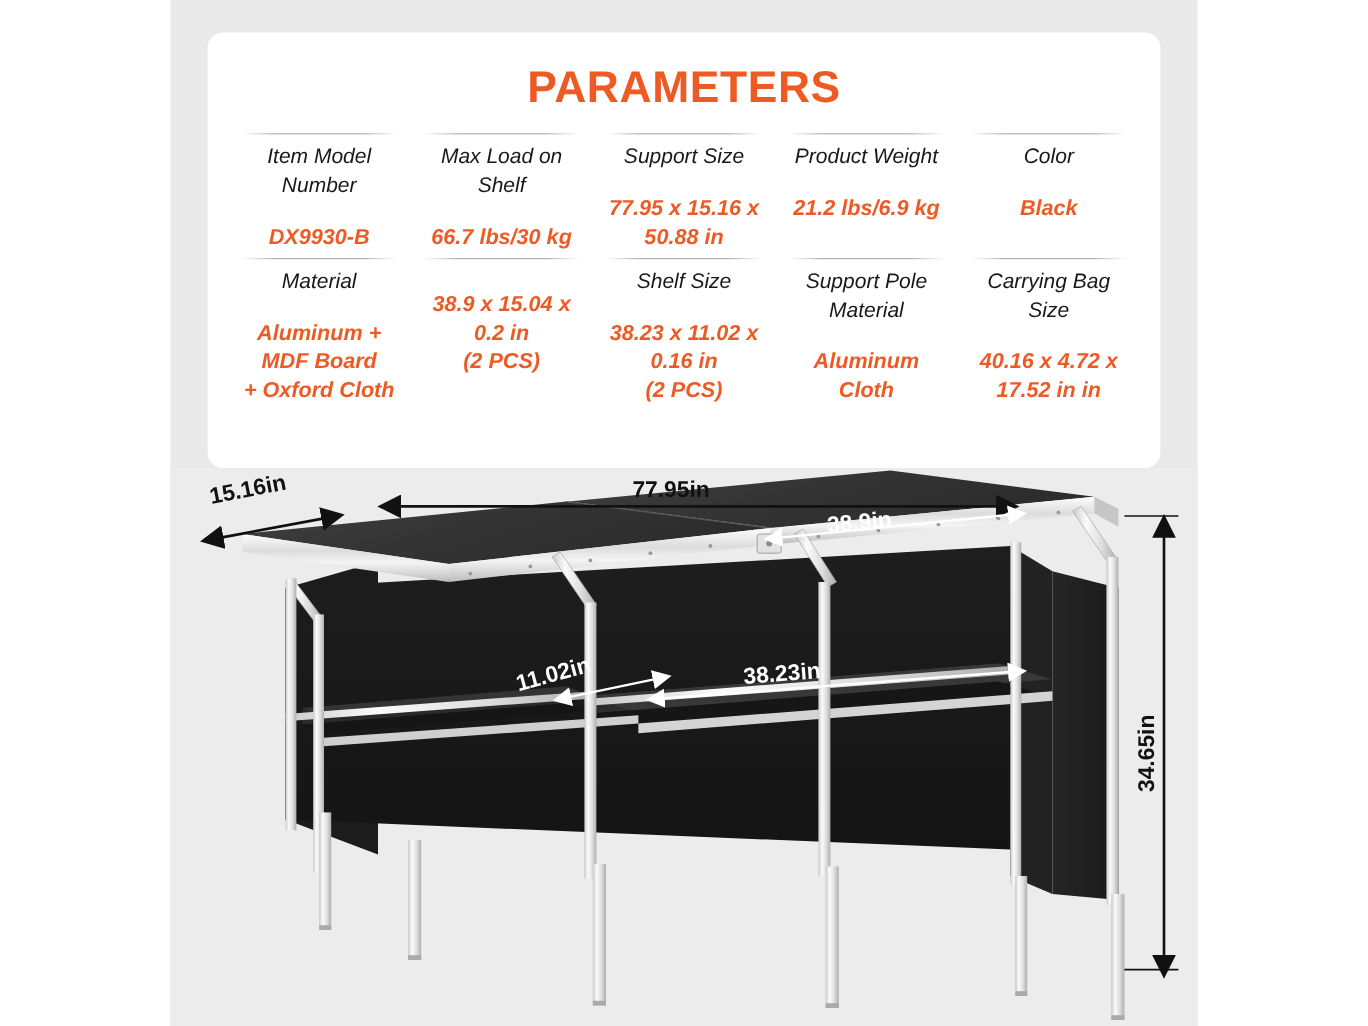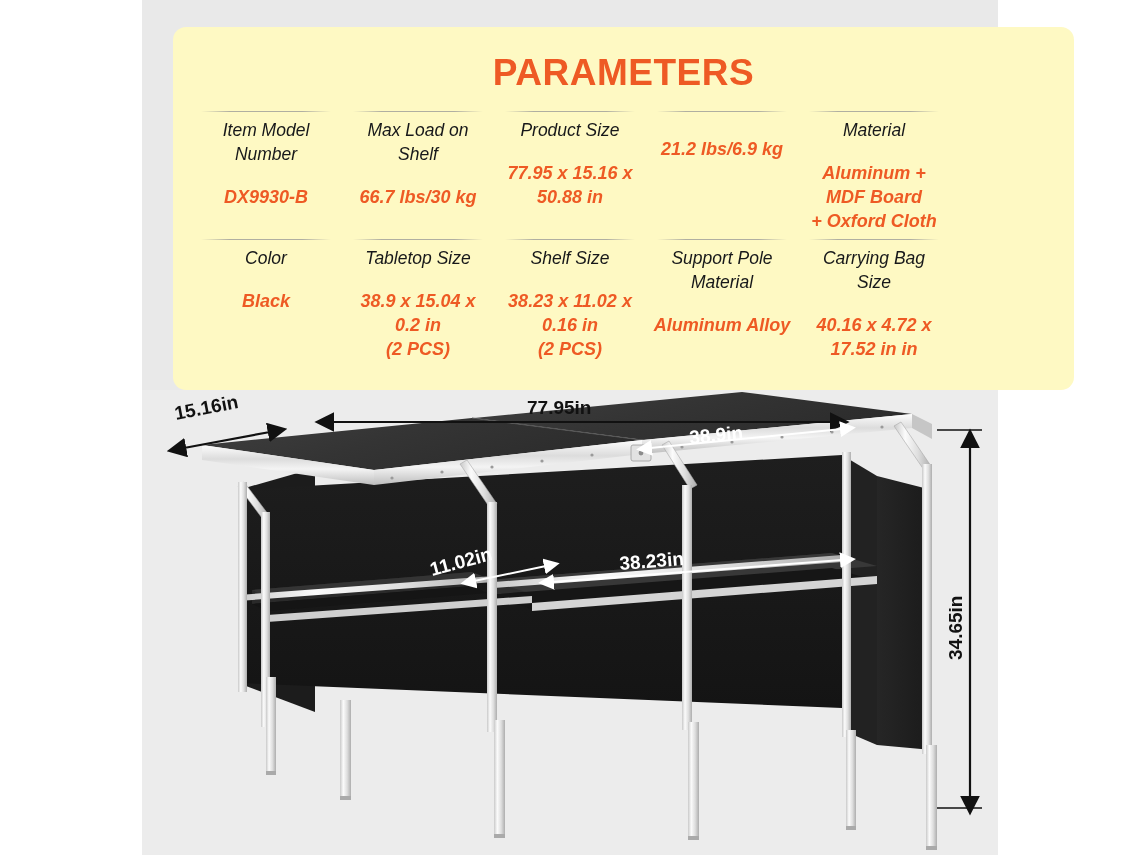--- a/index.html
+++ b/index.html
@@ -29,23 +29,23 @@
     width: 856px;
     height: 855px;
     background: #e9e9e9;
   }
 
   
   #params-card {
     position: absolute;
     left: 31px;
     top: 27px;
-    width: 901px;
+    width: 794px;
     height: 363px;
-    background: #fef9c3;
+    background: #ffffff;
     border-radius: 13px;
     box-sizing: border-box;
   }
 
   #params-title {
     text-align: center;
     color: #ee5a24;
     font-size: 37px;
     font-weight: bold;
     letter-spacing: 0.5px;
@@ -148,50 +148,50 @@
         <div class="param-cell row-a">
           <div class="param-label">Item Model Number</div>
           <div class="param-value">DX9930-B</div>
         </div>
         <div class="param-cell row-a">
           <div class="param-label">Max Load on Shelf</div>
           <div class="param-value">66.7 lbs/30 kg</div>
         </div>
 
         <div class="param-cell row-b">
-          <div class="param-label">Product Size</div>
+          <div class="param-label">Support Size</div>
           <div class="param-value">77.95 x 15.16 x 50.88 in</div>
         </div>
         <div class="param-cell row-b">
+          <div class="param-label">Product Weight</div>
           <div class="param-value">21.2 lbs/6.9 kg</div>
         </div>
+        <div class="param-cell row-b">
+          <div class="param-label">Color</div>
+          <div class="param-value">Black</div>
+        </div>
+
         <div class="param-cell row-c">
           <div class="param-label">Material</div>
           <div class="param-value">Aluminum + MDF Board
 + Oxford Cloth</div>
         </div>
-
-        <div class="param-cell row-b">
-          <div class="param-label">Color</div>
-          <div class="param-value">Black</div>
-        </div>
         <div class="param-cell row-c">
-          <div class="param-label">Tabletop Size</div>
           <div class="param-value">38.9 x 15.04 x 0.2 in
 (2 PCS)</div>
         </div>
         <div class="param-cell row-c">
           <div class="param-label">Shelf Size</div>
           <div class="param-value">38.23 x 11.02 x 0.16 in
 (2 PCS)</div>
         </div>
 
         <div class="param-cell row-d">
           <div class="param-label">Support Pole Material</div>
-          <div class="param-value">Aluminum Alloy</div>
+          <div class="param-value">Aluminum Cloth</div>
         </div>
         <div class="param-cell row-d">
           <div class="param-label">Carrying Bag Size</div>
           <div class="param-value">40.16 x 4.72 x 17.52 in in</div>
         </div>
 
       </div>
 
     </div>
 

